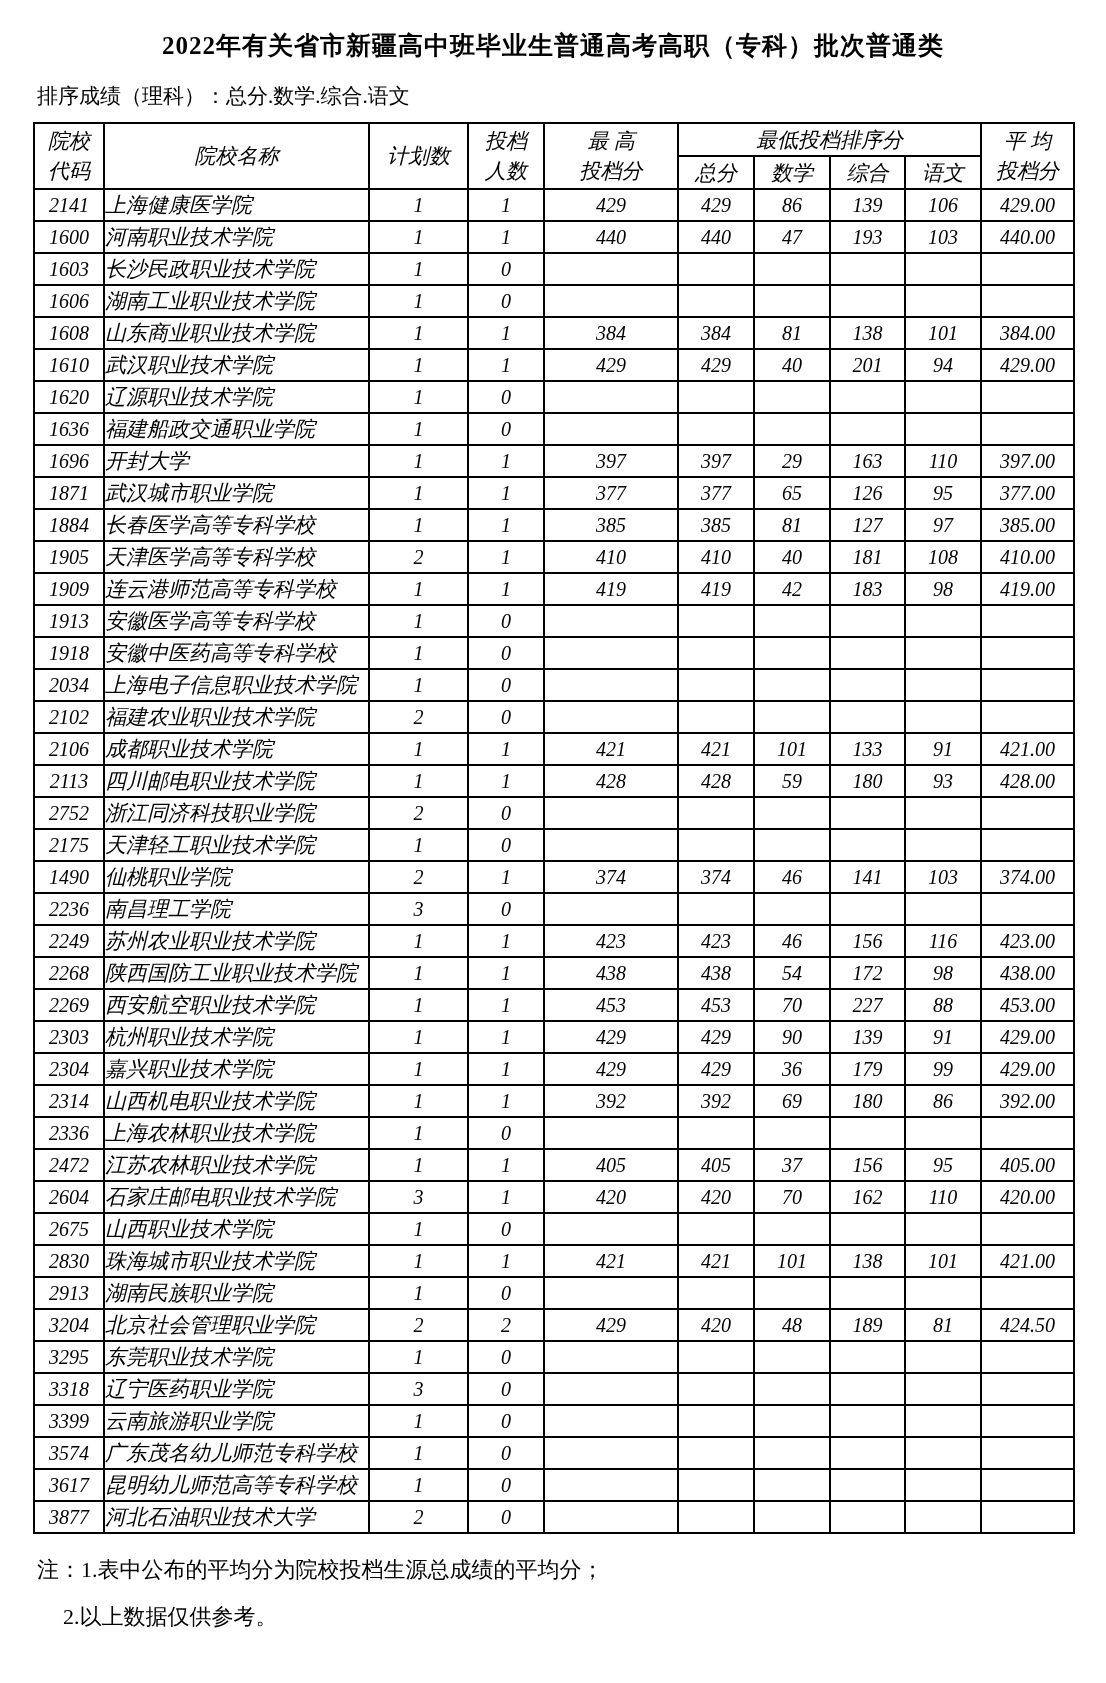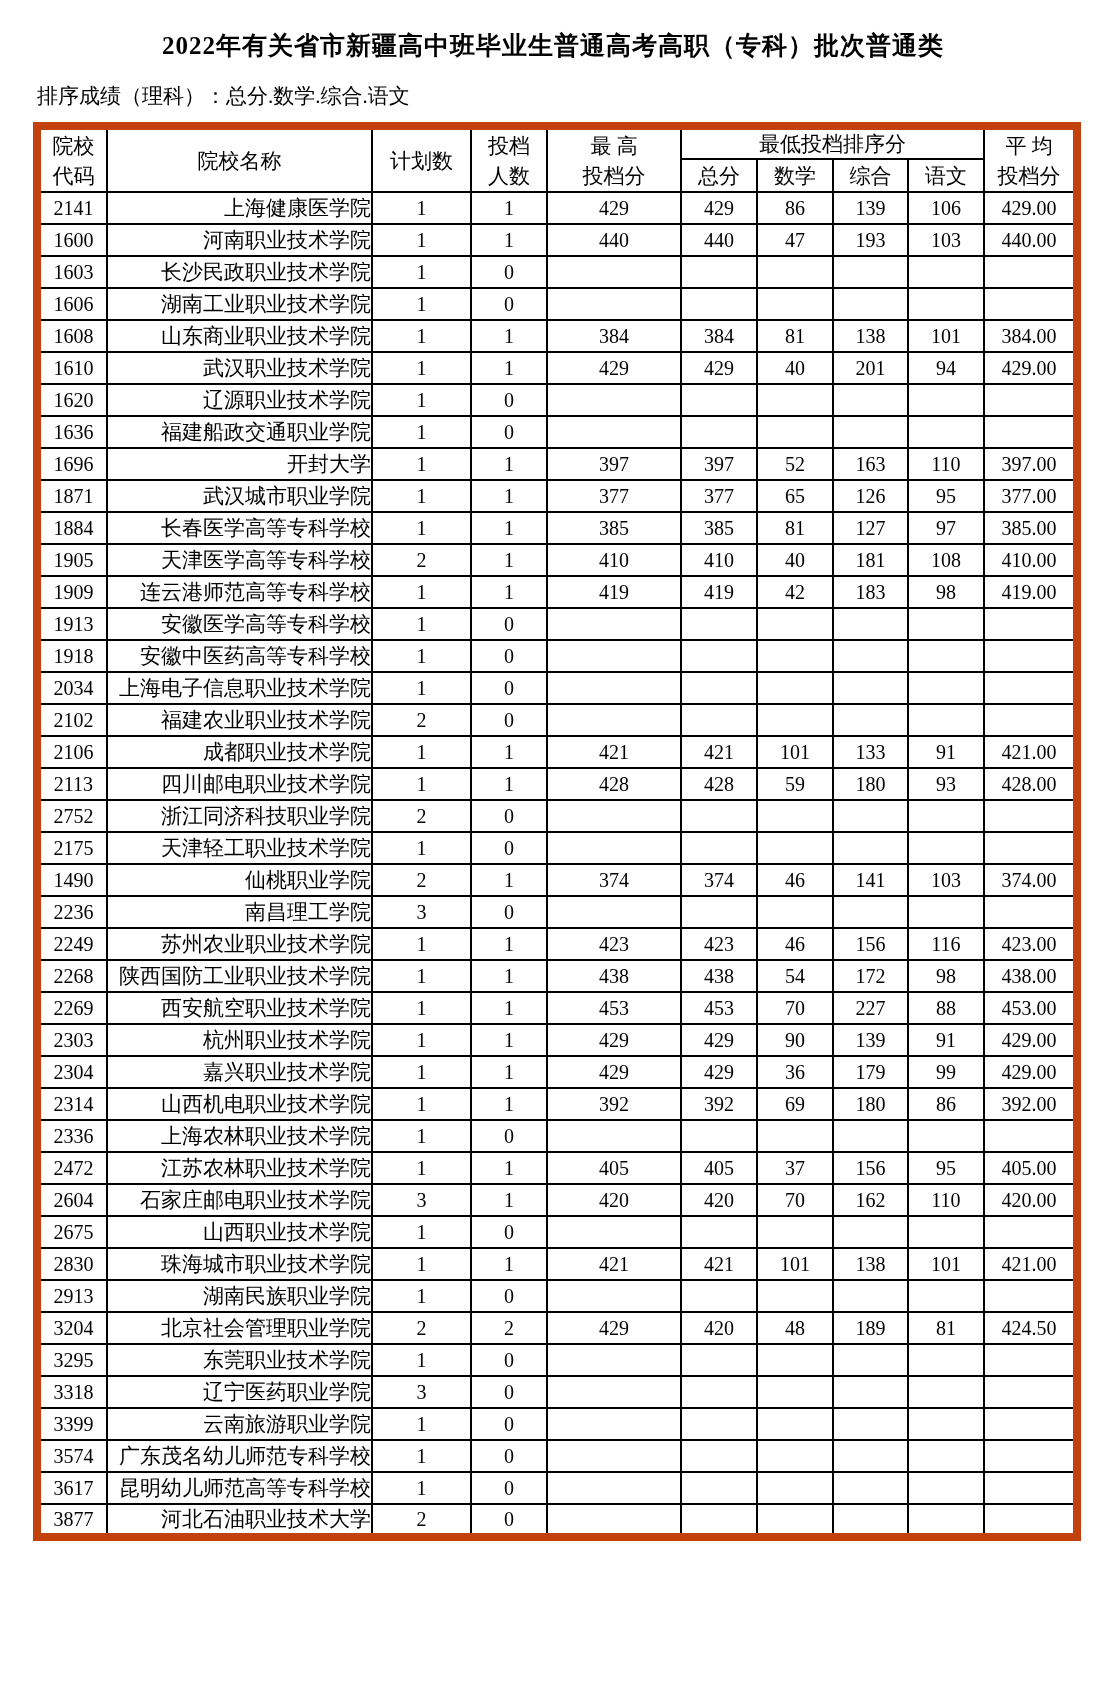--- a/index.html
+++ b/index.html
@@ -29,21 +29,22 @@
     margin: 15px 13px 0 37px;
     font-size: 21px;
     line-height: 28px;
   }
 
   table.scores {
     border-collapse: collapse;
     table-layout: fixed;
     width: 1040px;
     margin: 12px 0 0 33px;
-    border: 8px solid #c2410c;
+    border: 1px solid #c2410c;
+    font-style: italic;
   }
   table.scores th,
   table.scores td {
     border: 2px solid #000;
     padding: 0;
     overflow: hidden;
     white-space: nowrap;
   }
   thead th {
     font-weight: normal;
@@ -54,21 +55,21 @@
   tr.head-row-1 { height: 33px; }
   tr.head-row-2 { height: 33px; }
   thead .two-line div { line-height: 30px; }
   tbody tr { height: 32px; }
   td.num {
     text-align: center;
     font-size: 20px;
     vertical-align: middle;
   }
   td.name {
-    text-align: right;
+    text-align: left;
     padding-left: 6px;
     font-size: 21px;
     vertical-align: middle;
   }
 
   .notes {
     margin: 20px 0 0 37px;
     font-size: 22px;
   }
   .note-line-1 { line-height: 32px; }
@@ -224,21 +225,21 @@
           <td class="num"></td>
           <td class="num"></td>
         </tr>
         <tr>
           <td class="num">1696</td>
           <td class="name">开封大学</td>
           <td class="num">1</td>
           <td class="num">1</td>
           <td class="num">397</td>
           <td class="num">397</td>
-          <td class="num">52</td>
+          <td class="num">29</td>
           <td class="num">163</td>
           <td class="num">110</td>
           <td class="num">397.00</td>
         </tr>
         <tr>
           <td class="num">1871</td>
           <td class="name">武汉城市职业学院</td>
           <td class="num">1</td>
           <td class="num">1</td>
           <td class="num">377</td>
@@ -628,14 +629,18 @@
           <td class="num"></td>
           <td class="num"></td>
           <td class="num"></td>
           <td class="num"></td>
           <td class="num"></td>
           <td class="num"></td>
         </tr>
       </tbody>
   </table>
 
+  <div class="notes">
+    <div class="note-line-1"><span>注：</span><span>1.表中公布的平均分为院校投档生源总成绩的平均分；</span></div>
+    <div class="note-line-2">2.以上数据仅供参考。</div>
+  </div>
 
 </div>
 
 </body></html>

